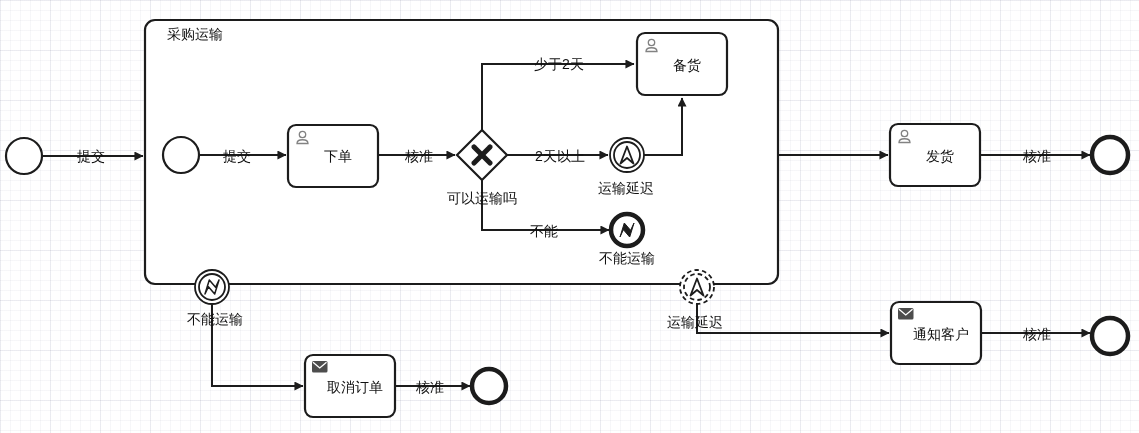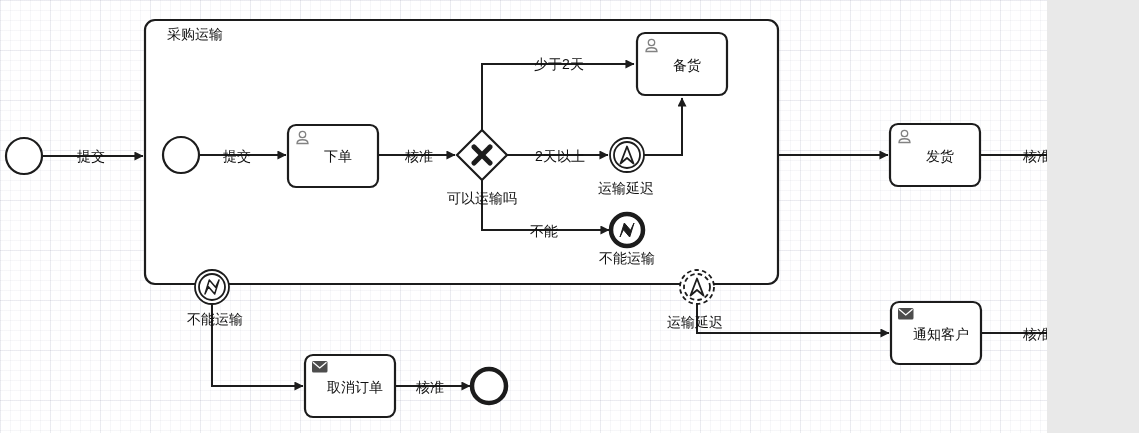--- a/index.html
+++ b/index.html
@@ -1,19 +1,19 @@
 <!DOCTYPE html>
 <html><head>
 <meta charset="utf-8">
 <style>
   html,body{margin:0;padding:0;}
   body{font-family:"Liberation Sans",sans-serif;background:#e9e9e9;}
   .canvas{
     position:relative;
-    width:1047px;height:433px;
+    width:1139px;height:433px;
     margin:0;
     background-color:#ffffff;
     background-image:
       linear-gradient(to right, rgba(130,135,165,0.10) 1px, transparent 1px),
       linear-gradient(to bottom, rgba(130,135,165,0.10) 1px, transparent 1px),
       linear-gradient(to right, rgba(130,135,165,0.07) 1px, transparent 1px),
       linear-gradient(to bottom, rgba(130,135,165,0.07) 1px, transparent 1px);
     background-size: 50px 50px, 50px 50px, 10px 10px, 10px 10px;
     overflow:hidden;
   }

